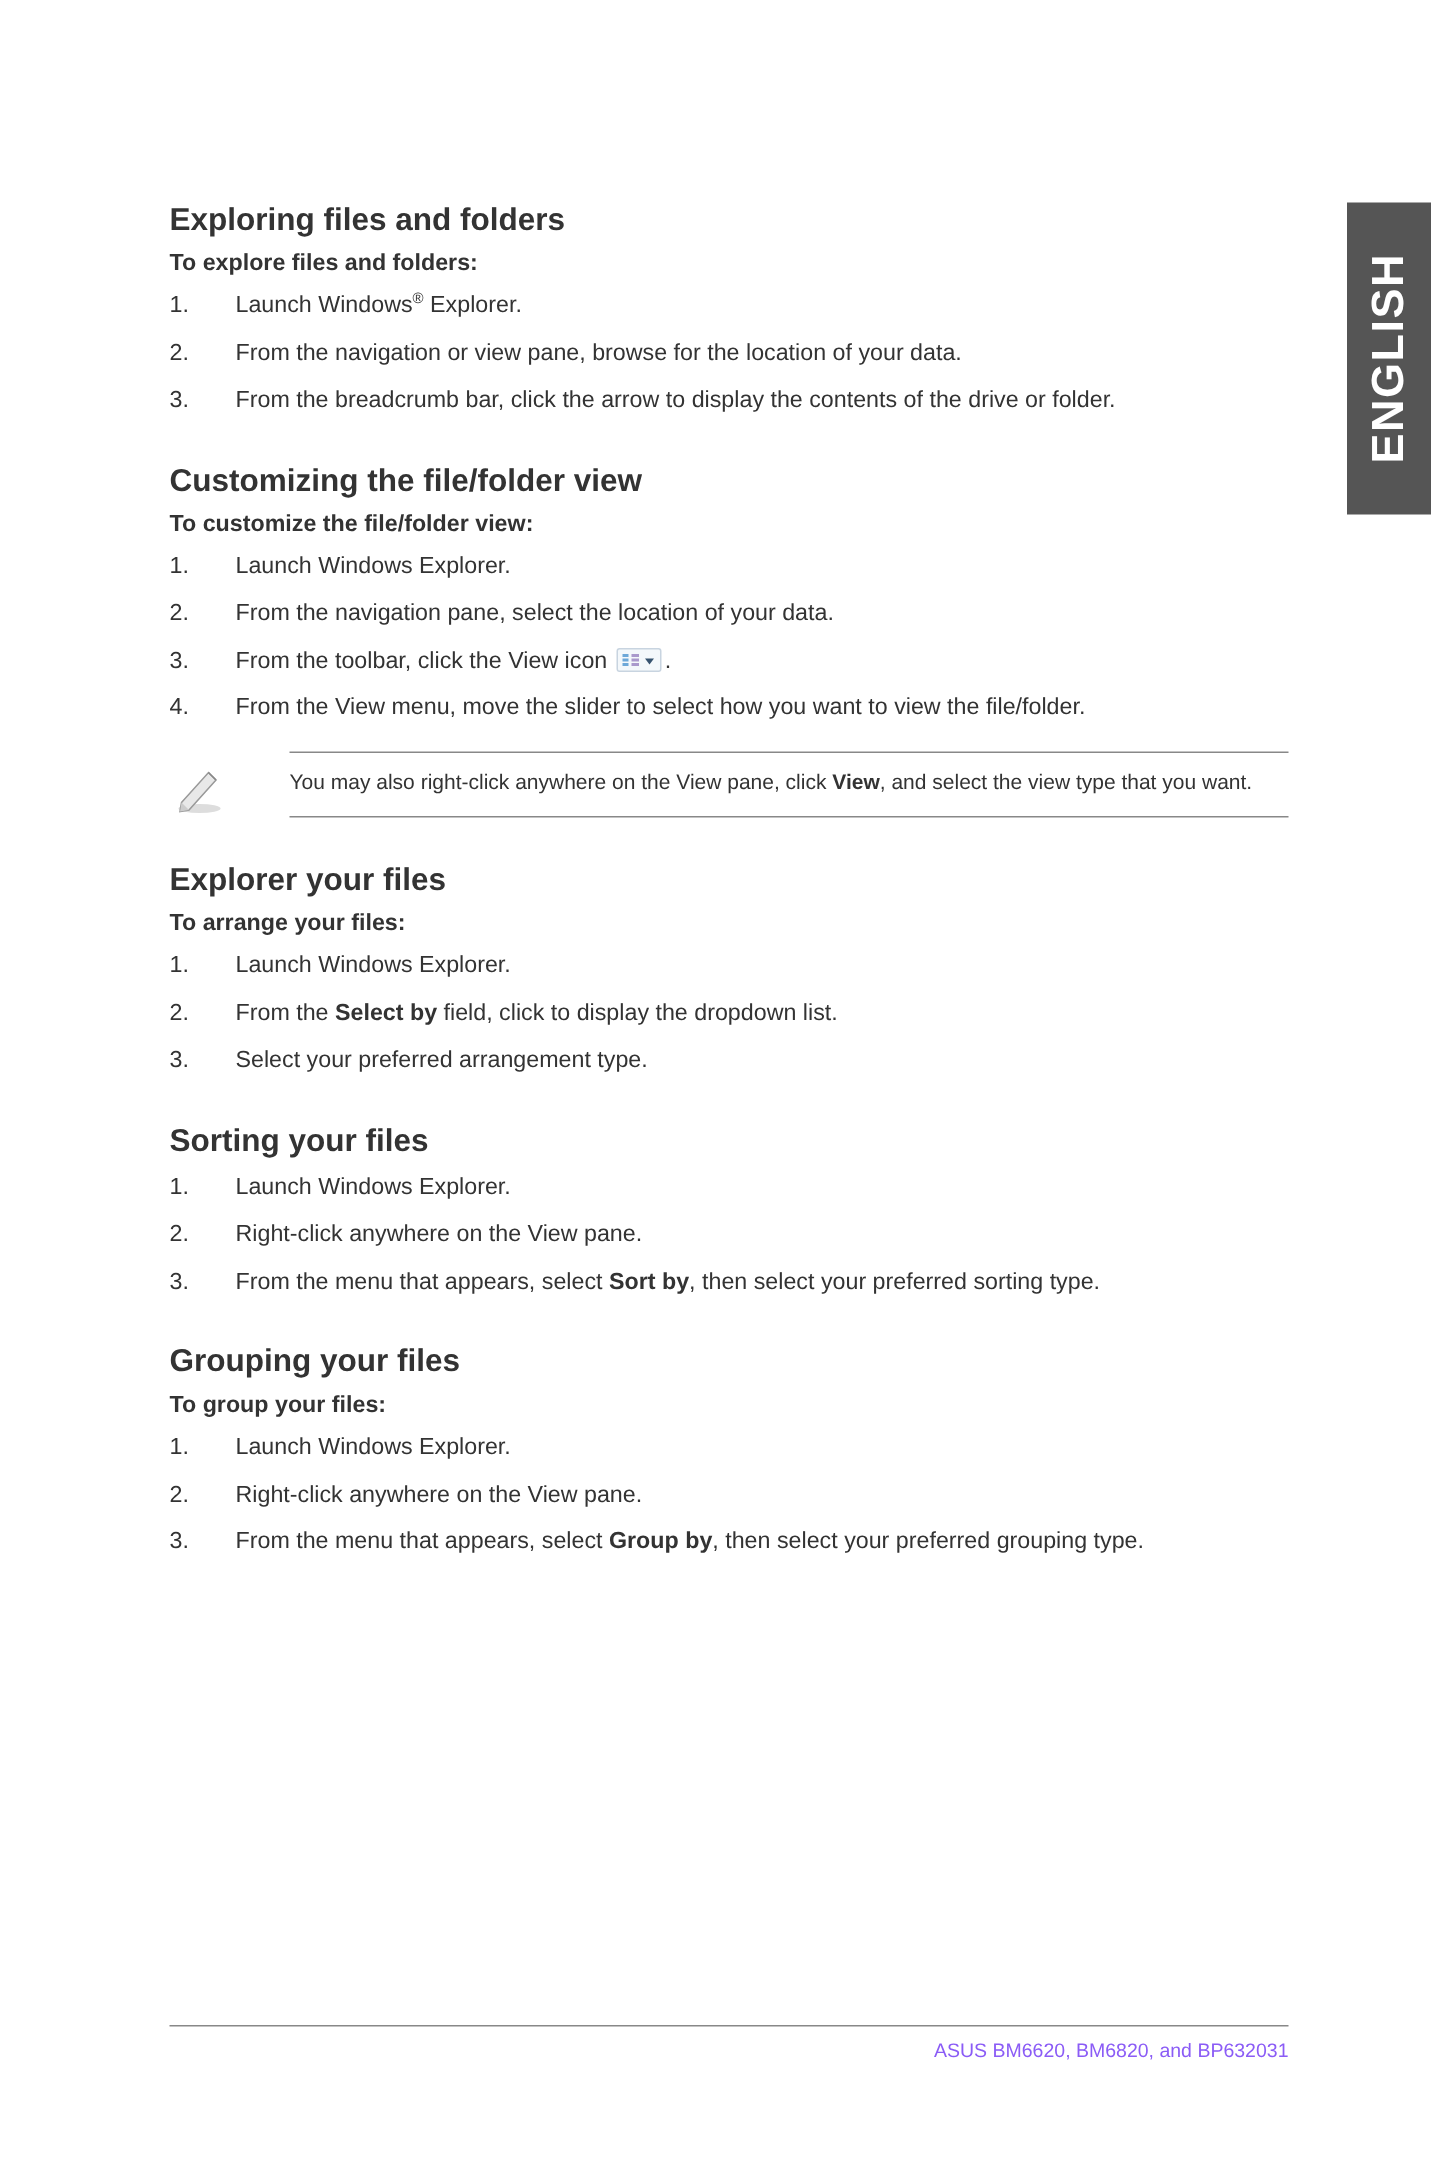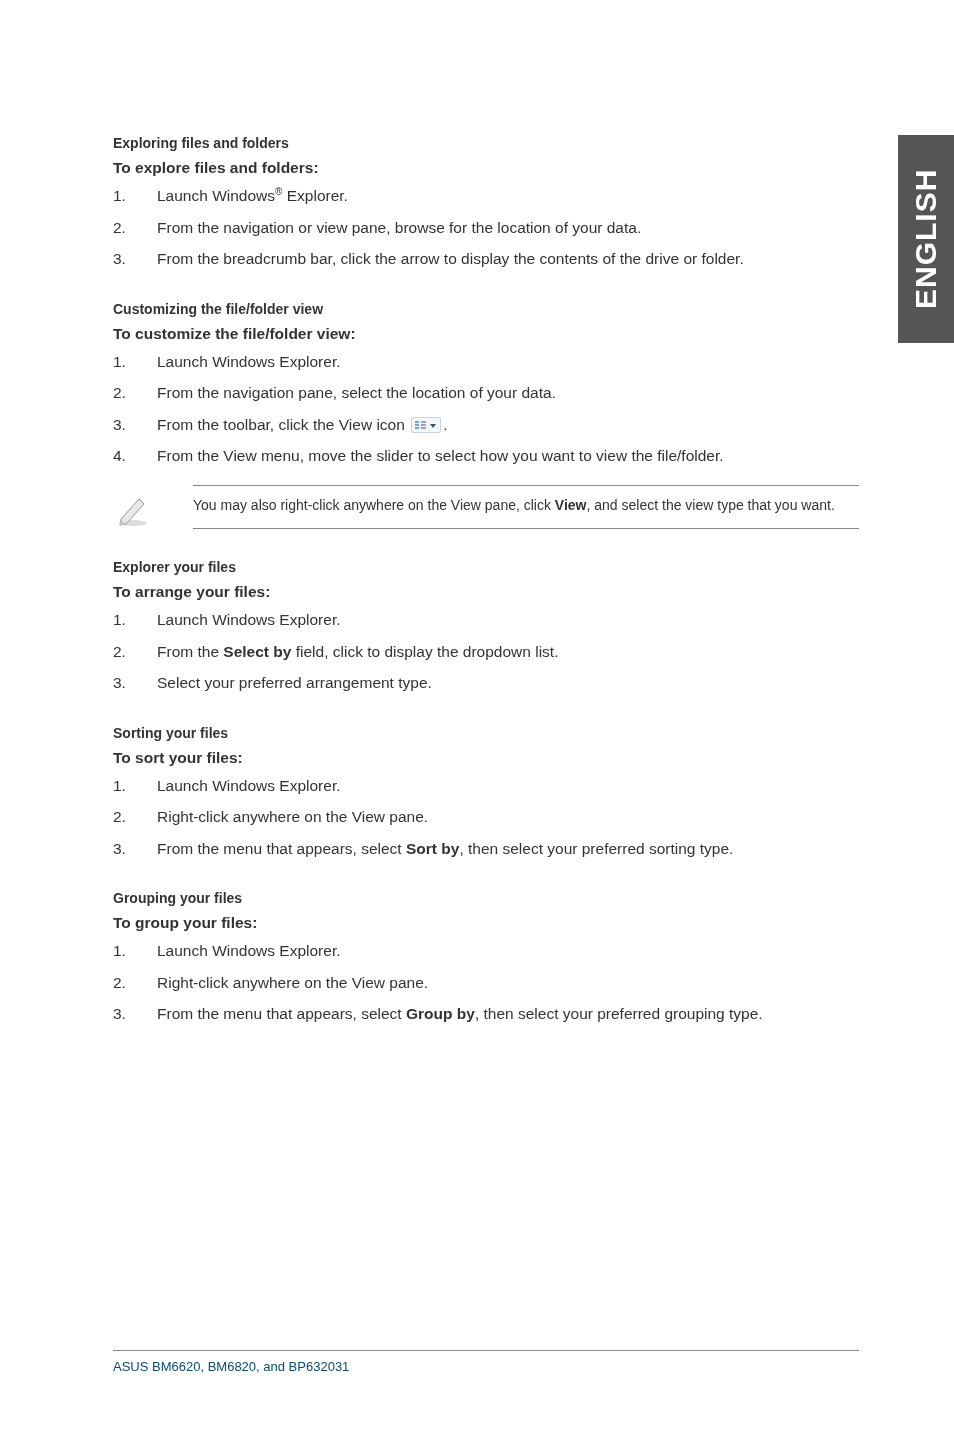--- a/index.html
+++ b/index.html
@@ -30,21 +30,21 @@
     display: flex;
     align-items: center;
     justify-content: center;
     writing-mode: vertical-rl;
     transform: rotate(180deg);
   }
   .section {
     margin-bottom: 30px;
   }
   h2 {
-    font-size: 14px;
+    font-size: 21px;
     font-weight: bold;
     color: #333;
     margin-bottom: 8px;
   }
   .subhead {
     font-size: 15.5px;
     font-weight: bold;
     color: #333;
     margin-bottom: 8px;
   }
@@ -124,23 +124,23 @@
     color: #333;
   }
   .footer {
     position: absolute;
     bottom: 64px;
     left: 113px;
     right: 95px;
     border-top: 1px solid #888;
     padding-top: 8px;
     display: flex;
-    justify-content: flex-start;
+    justify-content: flex-end;
     font-size: 13px;
-    color: #0c4a6e;
+    color: #8b5cf6;
   }
   b { font-weight: bold; }
 </style>
 </head>
 <body>
 
 <div class="side-tab">ENGLISH</div>
 
 <div class="page">
 
@@ -211,21 +211,20 @@
       </li>
       <li>
         <span class="num">3.</span>
         <span class="txt">Select your preferred arrangement type.</span>
       </li>
     </ol>
   </div>
 
   <div class="section">
     <h2>Sorting your files</h2>
-    <div class="subhead">To sort your files:</div>
     <ol>
       <li>
         <span class="num">1.</span>
         <span class="txt">Launch Windows Explorer.</span>
       </li>
       <li>
         <span class="num">2.</span>
         <span class="txt">Right-click anywhere on the View pane.</span>
       </li>
       <li>

